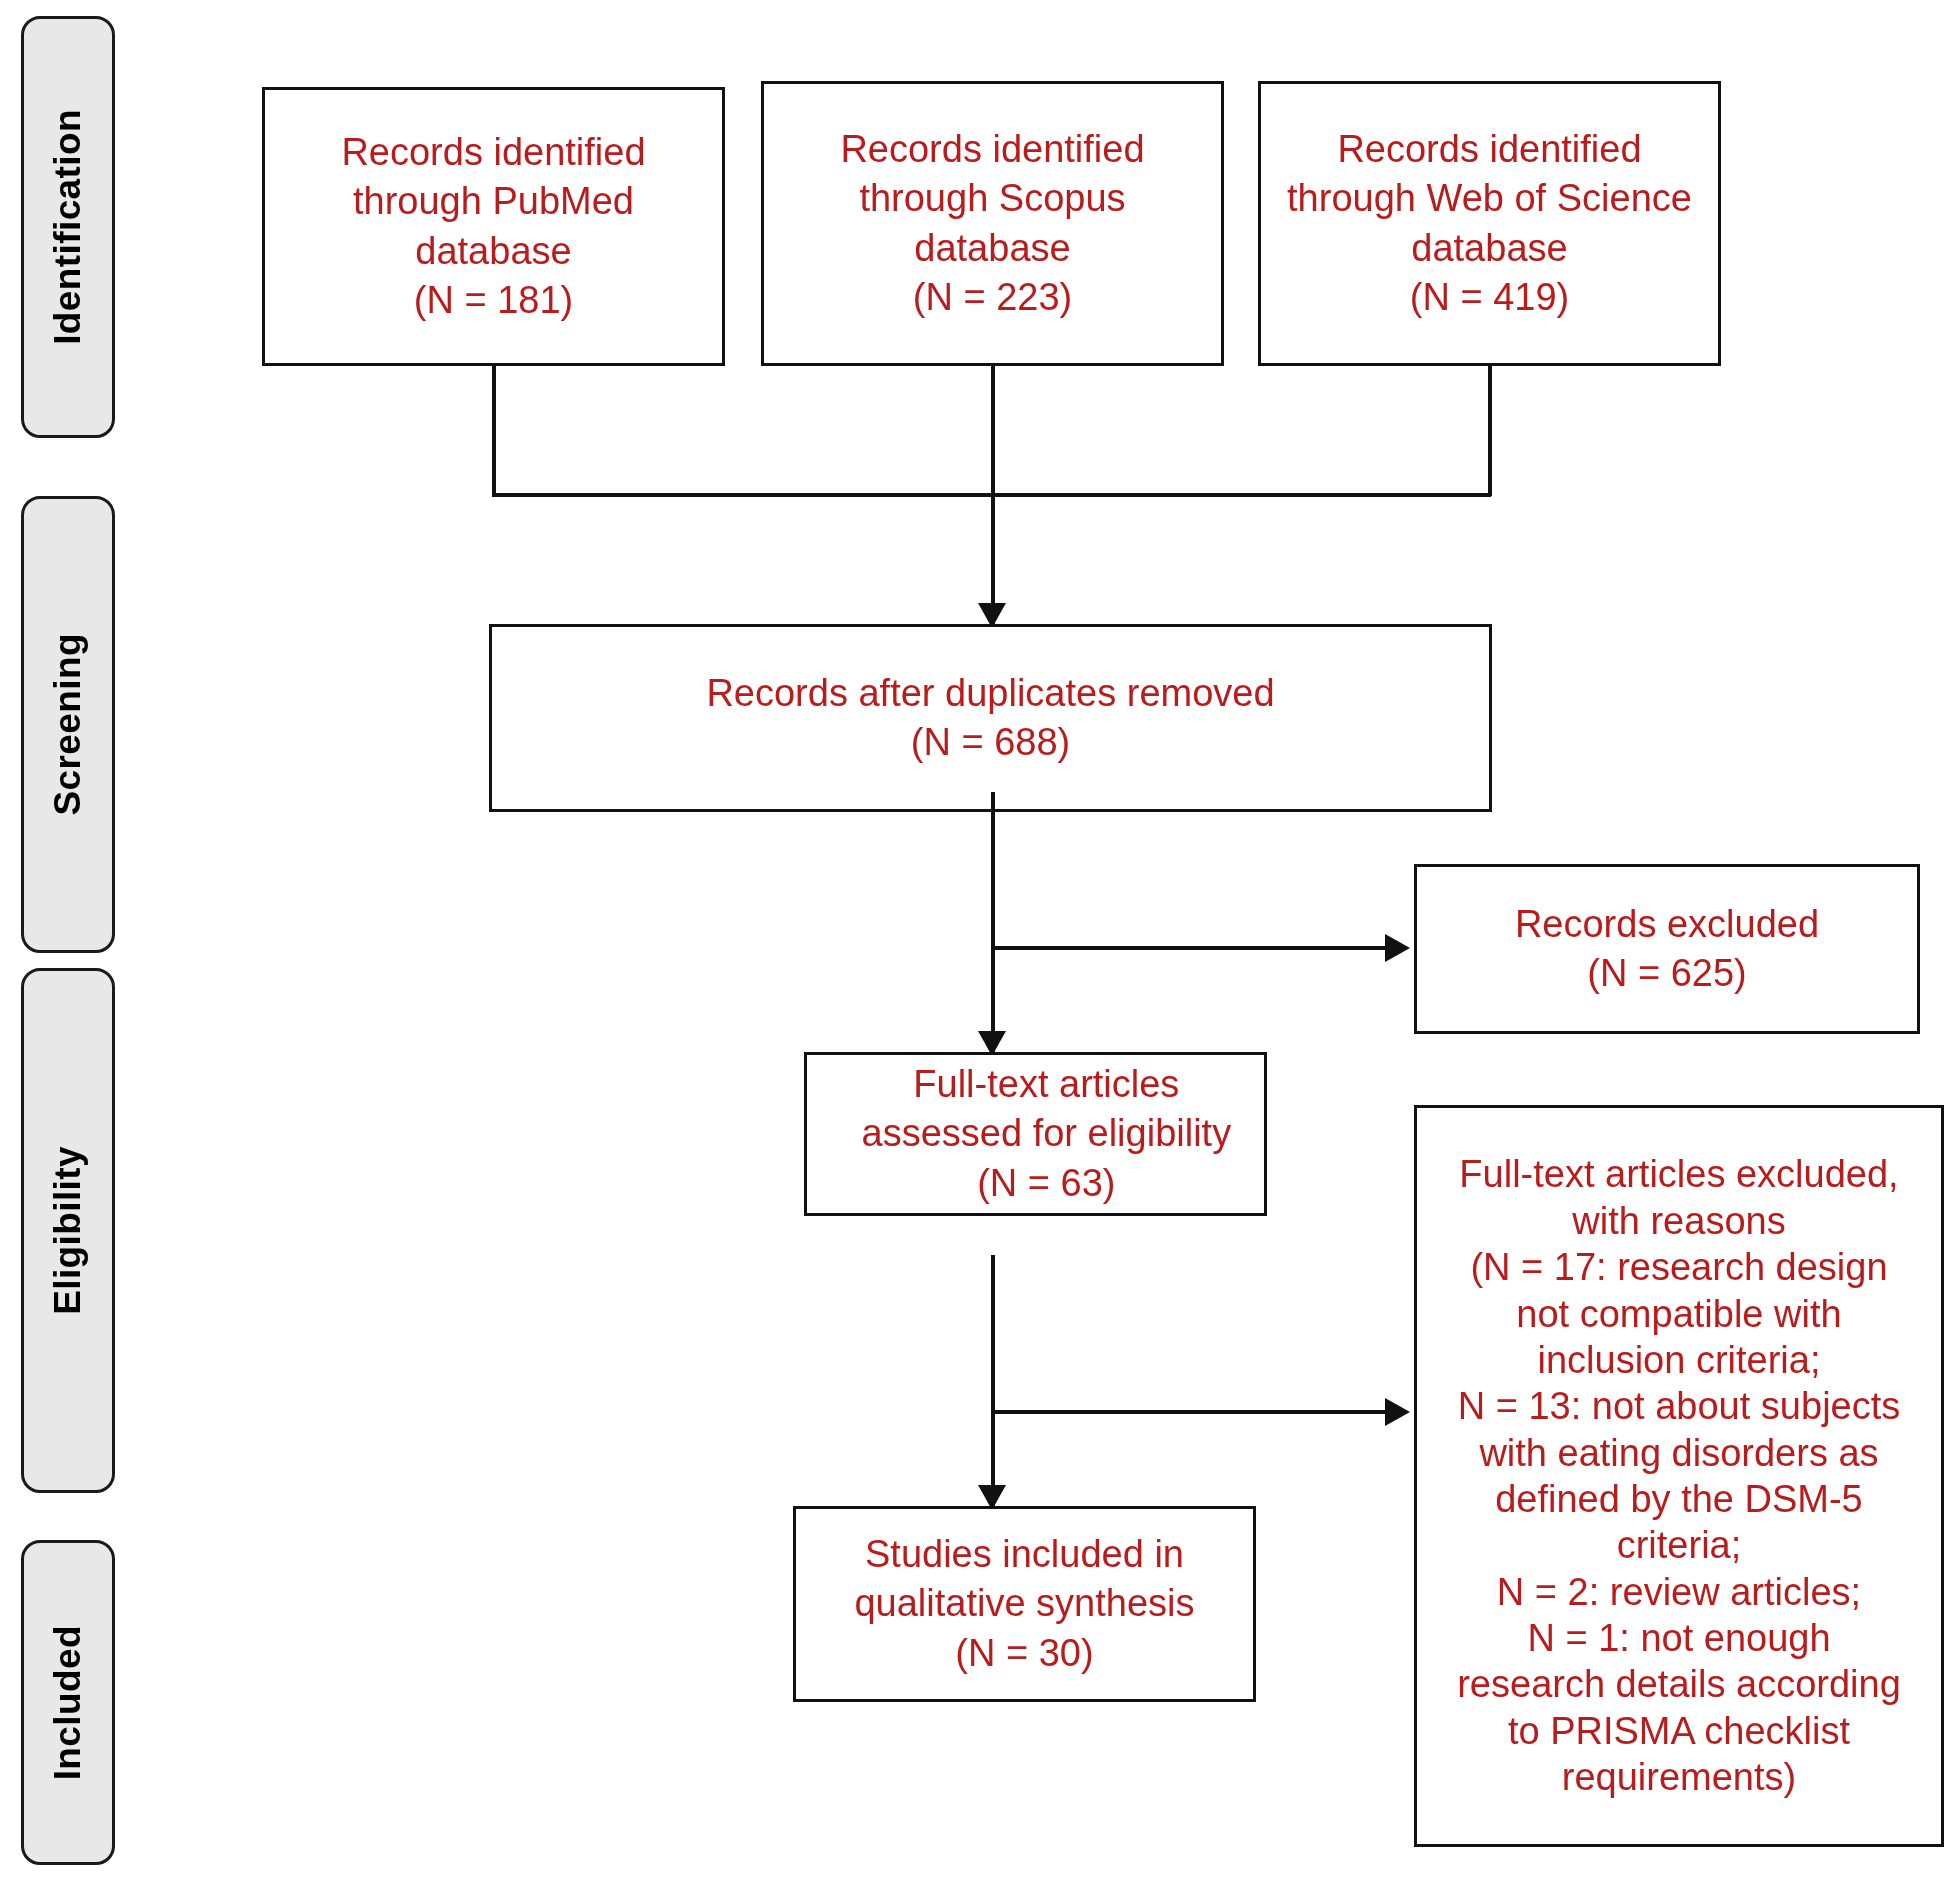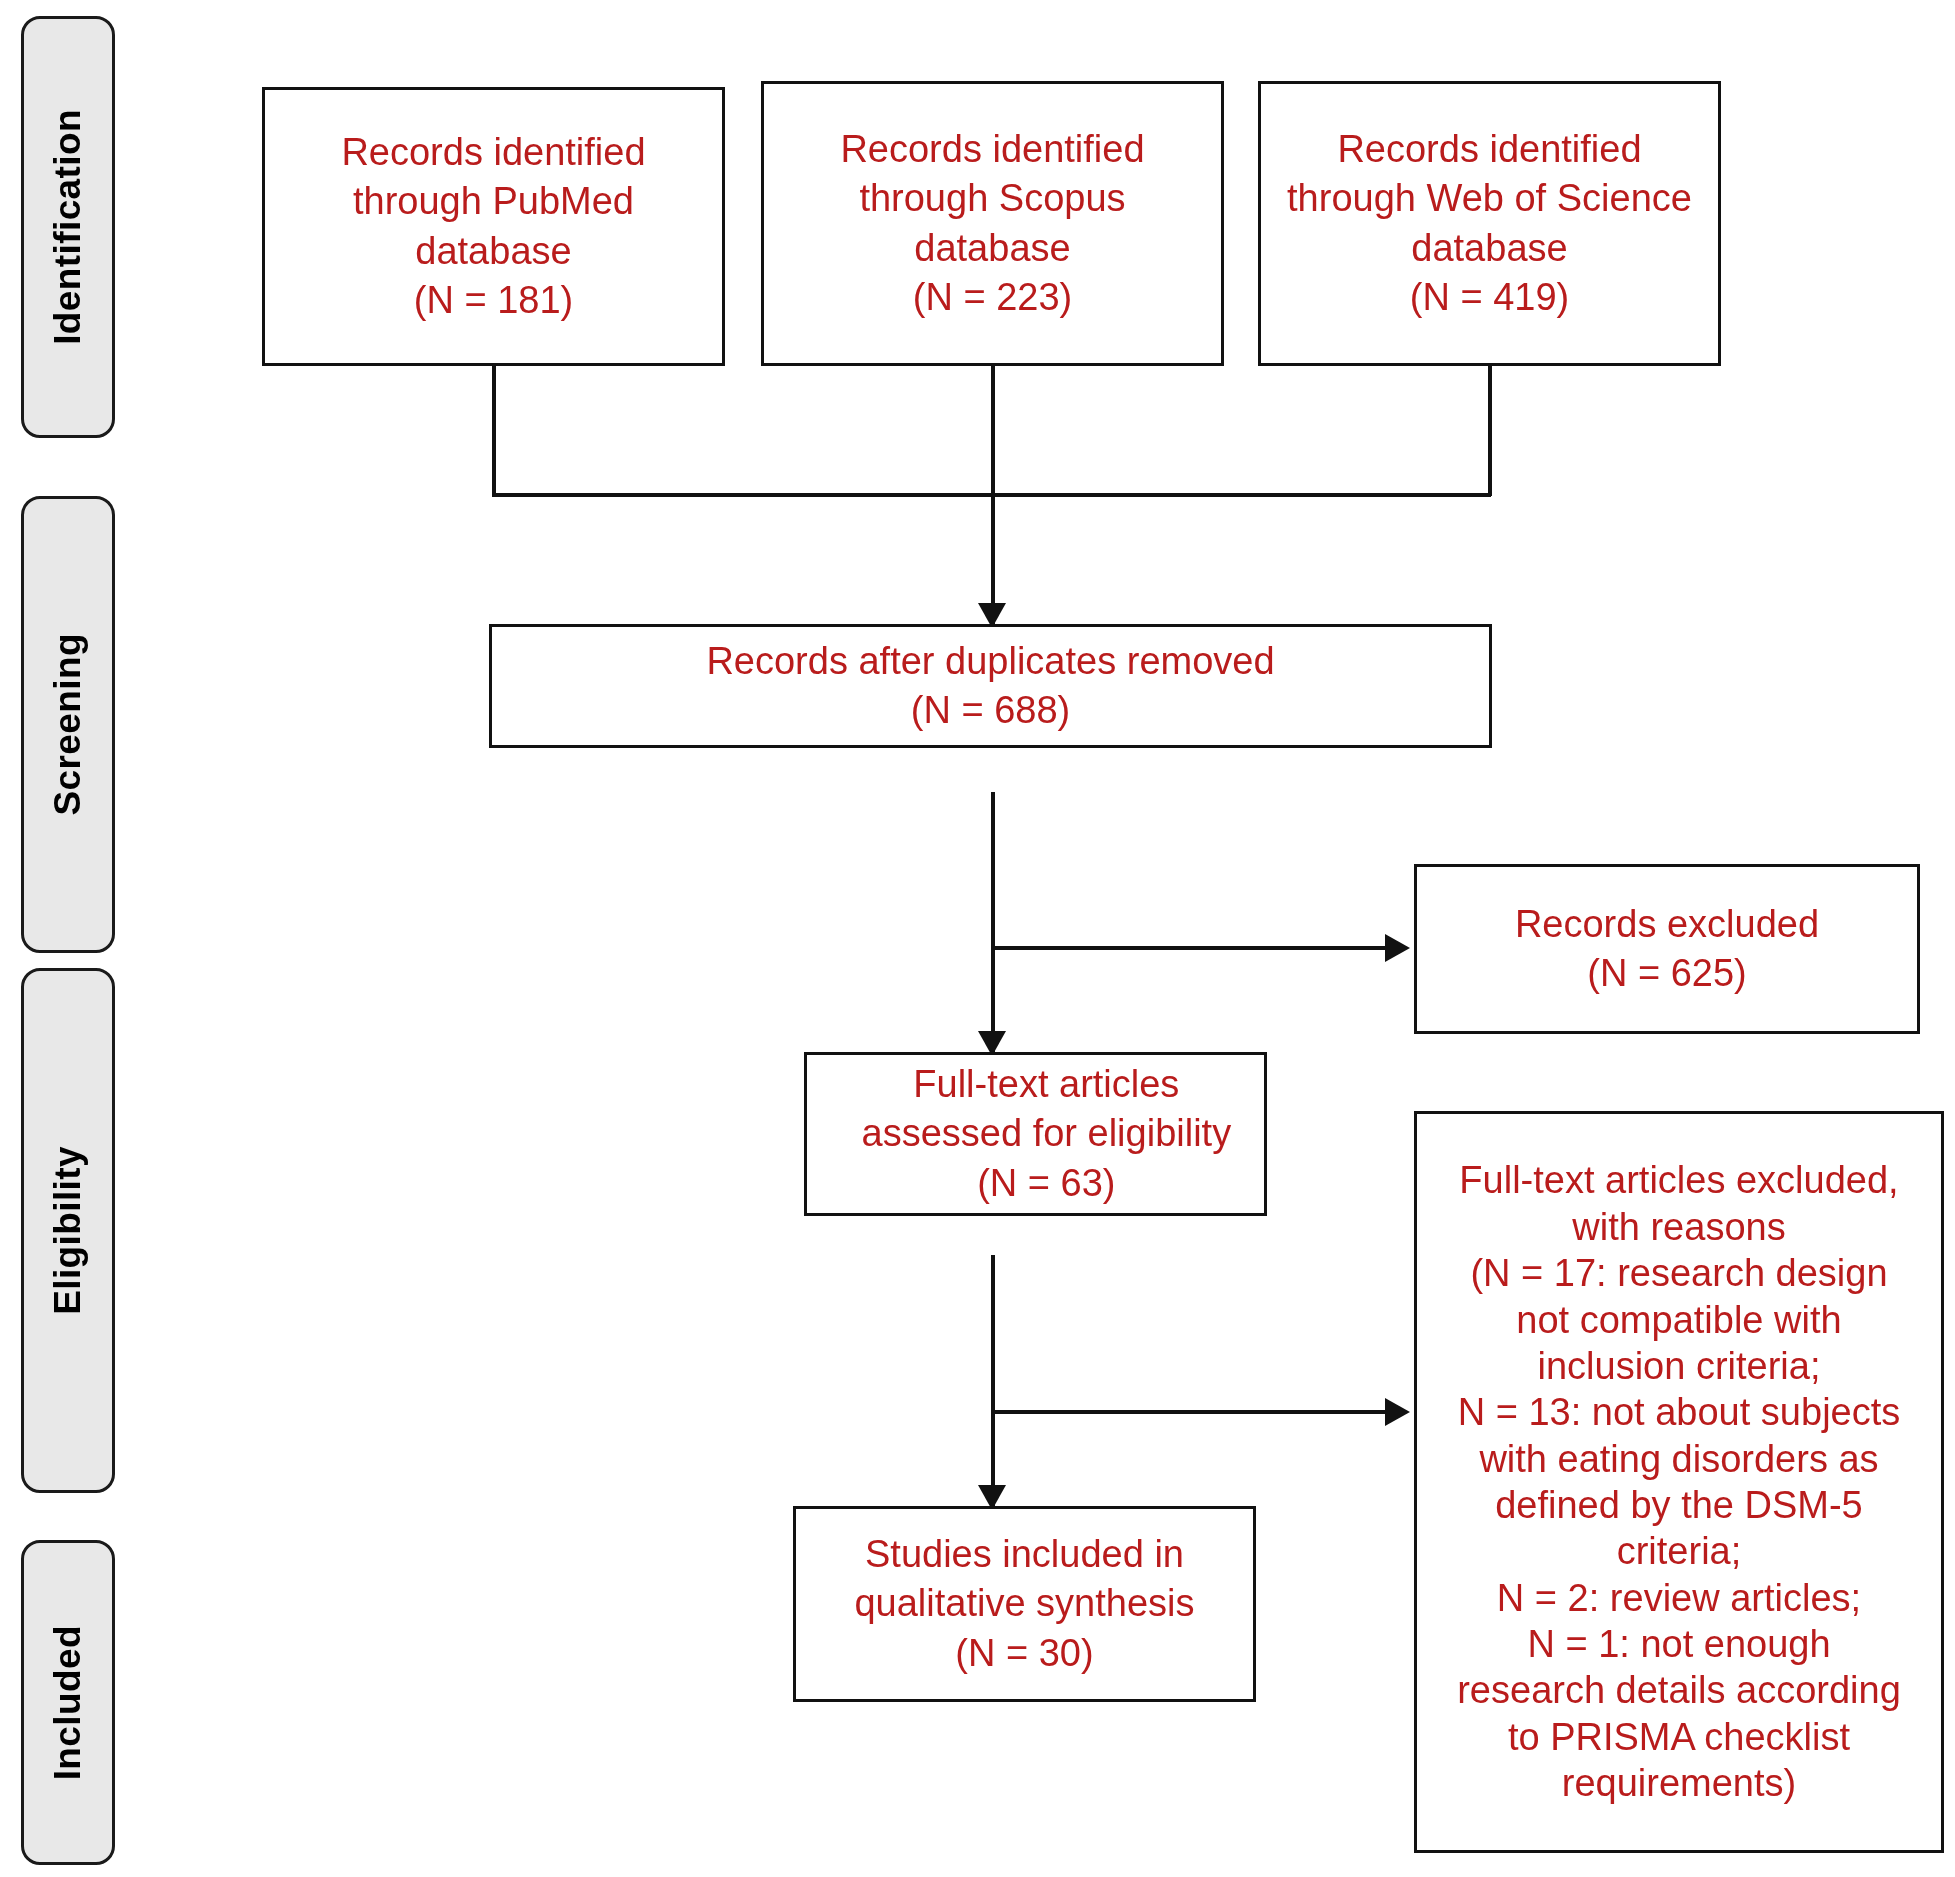--- a/index.html
+++ b/index.html
@@ -133,21 +133,21 @@
 
   <div class="vline" style="left:492px; top:366px; height:130px;"></div>
   <div class="vline" style="left:991px; top:366px; height:130px;"></div>
   <div class="vline" style="left:1488px; top:366px; height:130px;"></div>
 
   <div class="hline" style="left:492px; top:493px; width:999px;"></div>
 
   <div class="vline" style="left:991px; top:493px; height:133px;"></div>
   <div class="arrow-down" style="left:978px; top:603px;"></div>
 
-  <div class="pbox" style="left:489px; top:624px; width:1003px; height:124px;">
+  <div class="pbox" style="left:489px; top:624px; width:1003px; height:188px;">
     <div class="ptext">Records after duplicates removed
 (N = 688)</div>
   </div>
 
   <div class="vline" style="left:991px; top:792px; height:260px;"></div>
   <div class="arrow-down" style="left:978px; top:1031px;"></div>
 
   <div class="hline" style="left:991px; top:946px; width:397px;"></div>
   <div class="arrow-right" style="left:1385px; top:934px;"></div>
 
@@ -161,21 +161,21 @@
 assessed for eligibility
 (N = 63)</div>
   </div>
 
   <div class="vline" style="left:991px; top:1255px; height:251px;"></div>
   <div class="arrow-down" style="left:978px; top:1485px;"></div>
 
   <div class="hline" style="left:991px; top:1410px; width:397px;"></div>
   <div class="arrow-right" style="left:1385px; top:1398px;"></div>
 
-  <div class="pbox tight" style="left:1414px; top:1105px; width:530px; height:742px;margin-top:6px;">
+  <div class="pbox tight" style="left:1414px; top:1105px; width:530px; height:742px;">
     <div class="ptext">Full-text articles excluded,
 with reasons
 (N = 17: research design
 not compatible with
 inclusion criteria;
 N = 13: not about subjects
 with eating disorders as
 defined by the DSM-5
 criteria;
 N = 2: review articles;

